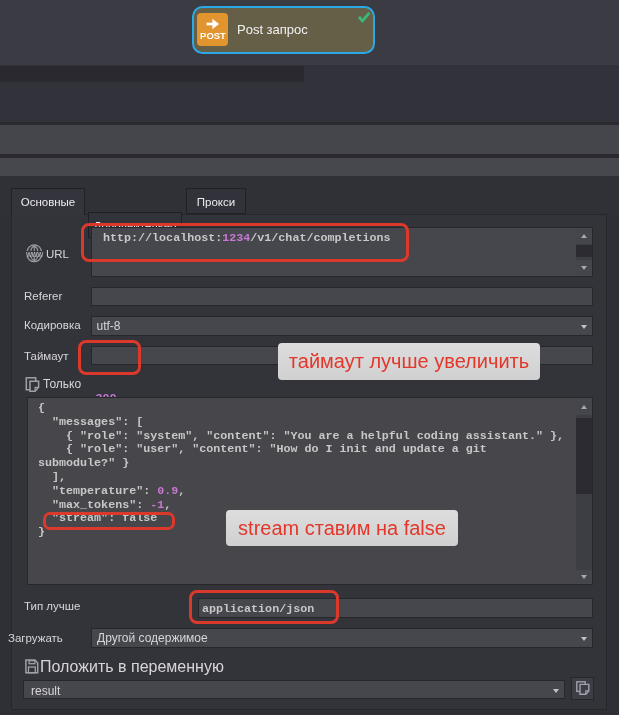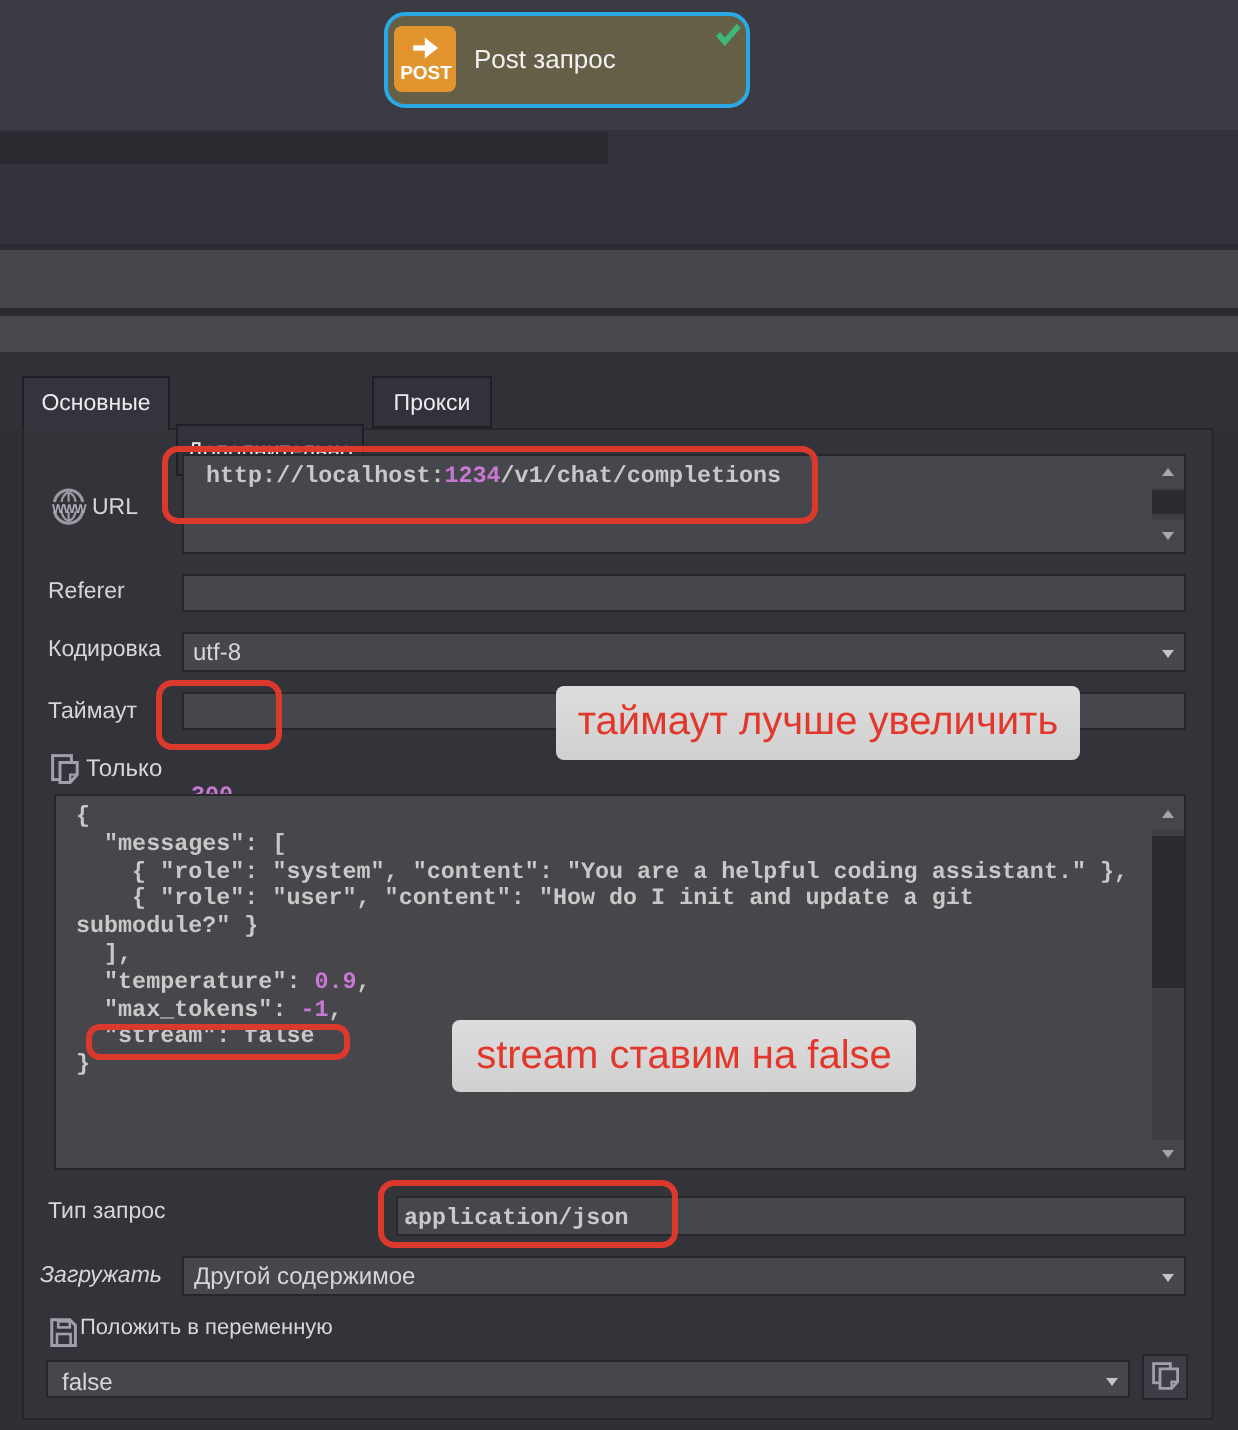--- a/index.html
+++ b/index.html
@@ -127,41 +127,41 @@
         </div>
       <div class="abs" style="left:0;top:20px;width:100%;height:76px;background:#2b2b31;"></div>
       <div class="sb-btn" style="bottom:0;height:14px;">
           <div class="tri-dn"></div>
         </div>
     </div>
   </div>
   <div class="redbox" style="left:42.5px;top:511.5px;width:132.5px;height:18px;border-width:3px;border-radius:7px;"></div>
   <div class="tip" style="left:226px;top:510px;width:232px;height:36px;line-height:36px;">stream ставим на false</div>
 
-  <div class="lbl" style="left:24px;top:600px;">Тип запрос</div>
+  <div class="lbl" style="left:24px;top:600px;">Тип лучше</div>
   <div class="input" style="left:197.5px;top:598px;width:395.5px;height:19.5px;">
     <div class="mono" style="position:absolute;left:3.5px;top:3px;">application/json</div>
   </div>
   <div class="redbox" style="left:188.5px;top:589.5px;width:150px;height:34.5px;border-width:3.2px;"></div>
 
-  <div class="lbl" style="left:20px;top:631.5px;font-style:italic;">Загружать</div>
+  <div class="lbl" style="left:8px;top:631.5px;">Загружать</div>
   <div class="input" style="left:91px;top:628px;width:502px;height:19.5px;">
     <div style="position:absolute;left:5px;top:1.5px;color:#d6d6da;font-size:12px;">Другой содержимое</div>
     <div class="dd-arrow" style="right:5px;top:7.5px;"></div>
   </div>
 
   <svg width="15" height="16" style="position:absolute;left:24.5px;top:658.5px;">
     <path d="M0.9 0.9 H9.9 L12.7 3.7 V13.7 H0.9 Z" stroke="#a0a0aa" stroke-width="1.5" fill="none"></path>
     <rect x="4.1" y="1.7" width="5.8" height="3" stroke="#a0a0aa" stroke-width="1.3" fill="none"></rect>
     <rect x="3.5" y="8" width="6.8" height="5.7" stroke="#a0a0aa" stroke-width="1.3" fill="none"></rect>
   </svg>
-  <div class="lbl" style="left:40px;top:658px;font-size:11px;">Положить в переменную</div>
+  <div class="lbl" style="left:40px;top:658px;font-size:16px;">Положить в переменную</div>
 
   <div class="input" style="left:23px;top:679.5px;width:542px;height:19.5px;">
-    <div style="position:absolute;left:7px;top:3px;color:#d6d6da;font-size:12px;">false</div>
+    <div style="position:absolute;left:7px;top:3px;color:#d6d6da;font-size:12px;">result</div>
     <div class="dd-arrow" style="right:5px;top:8px;"></div>
   </div>
   <div class="input" style="left:571px;top:677px;width:23px;height:23px;background:#3d3d45;">
     <svg width="15" height="16" style="position:absolute;left:4px;top:3px;">
       <rect x="0.8" y="0.8" width="8.4" height="9.6" fill="none" stroke="#a0a0aa" stroke-width="1.4"></rect>
       <path d="M4 3.4 H12.8 V9.9 L9.8 13.2 H4 Z" fill="#3d3d45" stroke="#a0a0aa" stroke-width="1.4"></path>
       <path d="M9.8 13.2 V9.9 H12.8" fill="none" stroke="#a0a0aa" stroke-width="1.2"></path>
     </svg>
   </div>
 </div>

